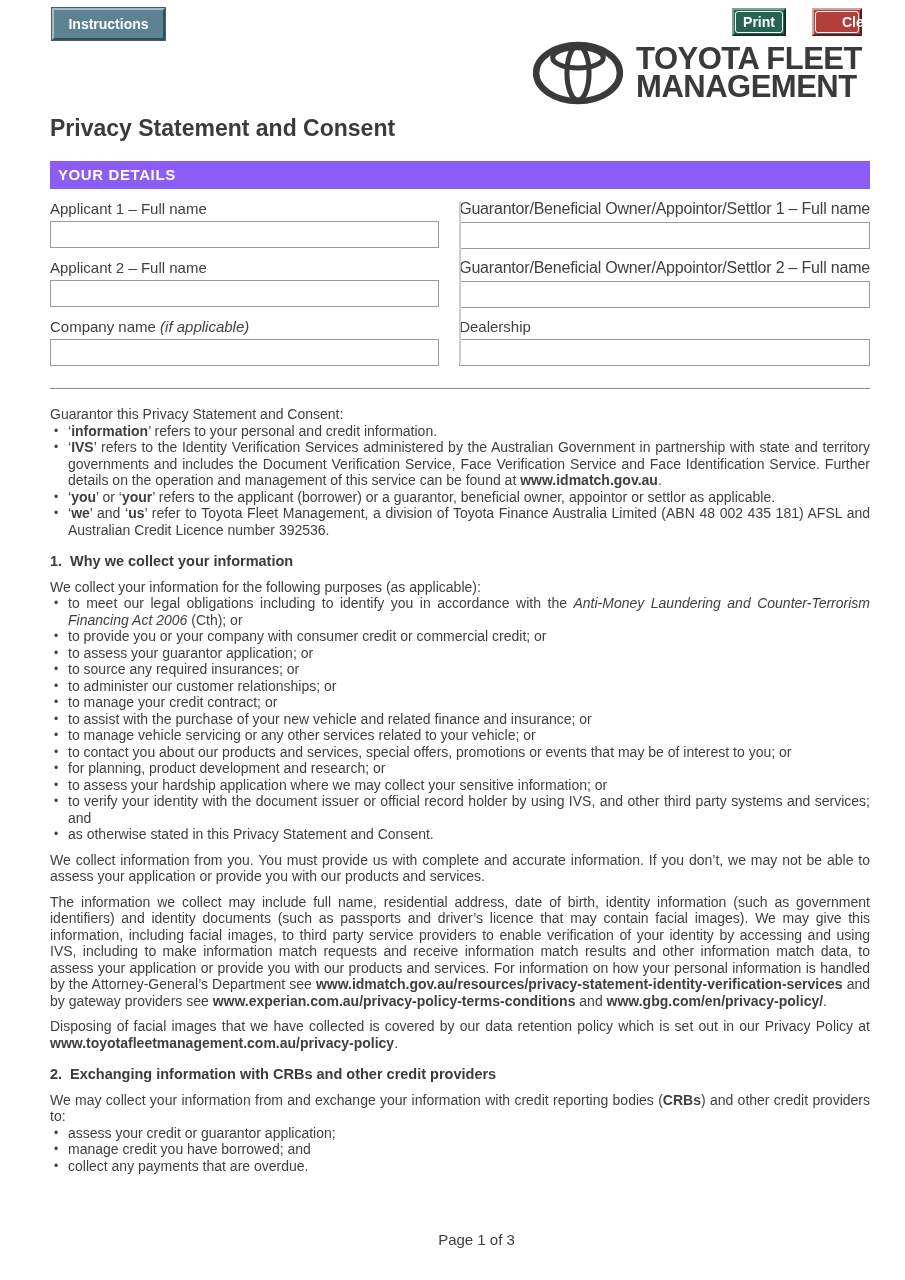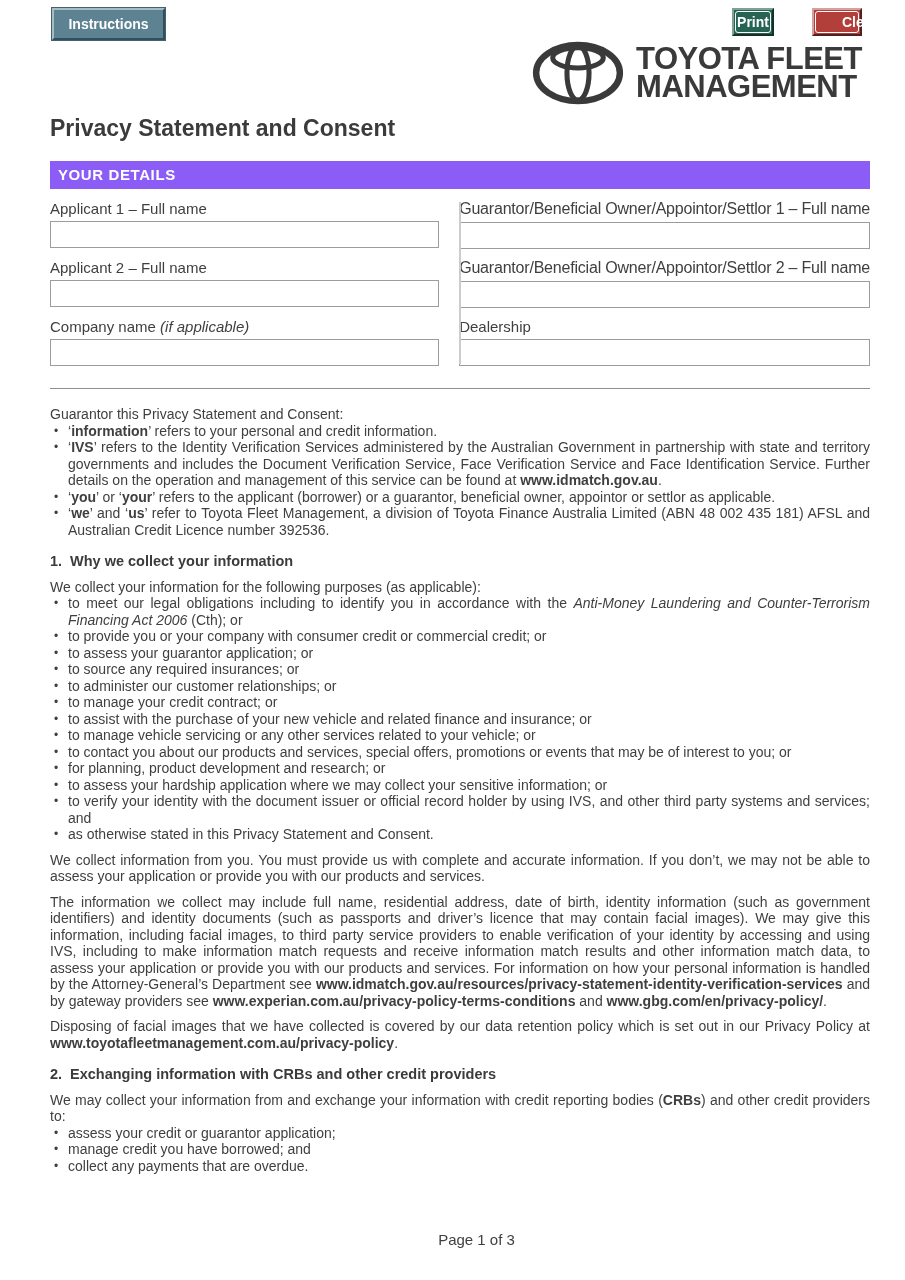--- a/index.html
+++ b/index.html
@@ -12,21 +12,21 @@
   .btn { font-family:"Liberation Sans", sans-serif; font-weight:bold; color:#fff;
          cursor:pointer; padding:0; line-height:1; }
   .btn-instructions {
     position:absolute; left:44px; top:8px; width:113px; height:32px; font-size:14px;
     background:#5d8292; border:2px solid; border-color:#a6bcc5 #31505d #31505d #a6bcc5;
     box-shadow:0 0 0 1px #44626e;
     margin-left:8px;
   }
   .btn-print, .btn-clear { position:absolute; top:8px; height:28px; font-size:14px;
     border:2px solid; }
-  .btn-print { left:732px; width:42px; background:#266353;
+  .btn-print { left:732px; width:54px; background:#266353;
     border-color:#7aa396 #113129 #113129 #7aa396; }
   .btn-clear { left:812px; width:50px; background:#b23f3a;
     border-color:#d6a09c #54201e #54201e #d6a09c; }
   .btn-print::after, .btn-clear::after {
     content:""; position:absolute; left:1px; right:1px; top:1px; bottom:1px;
     border:1px solid #fff; border-radius:3px; pointer-events:none;
   }
   .btn-print { position:absolute; } .btn-clear { position:absolute;padding-left:28px; }
 
   

